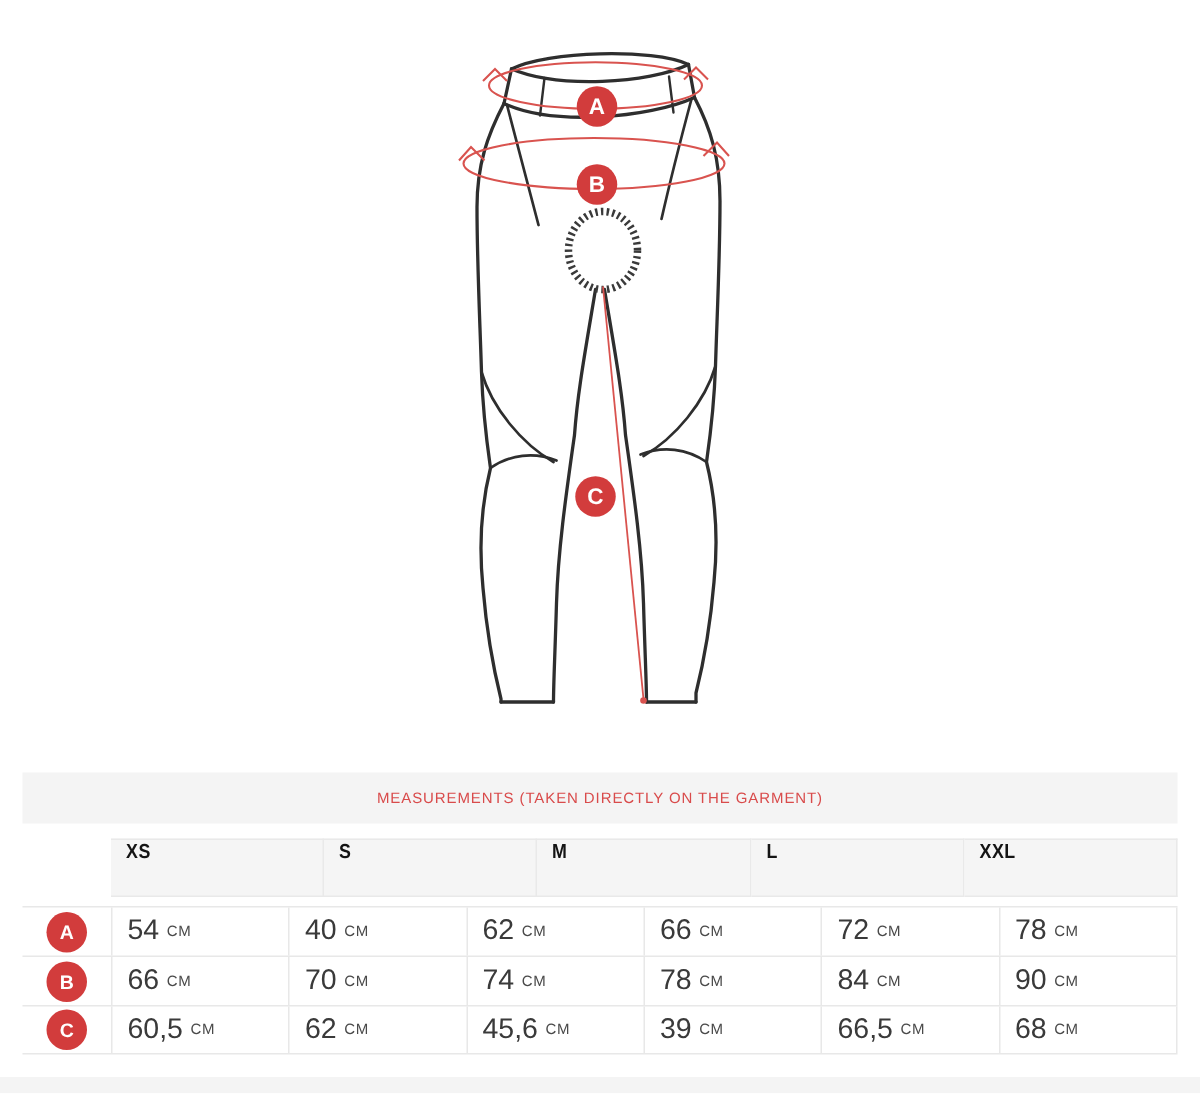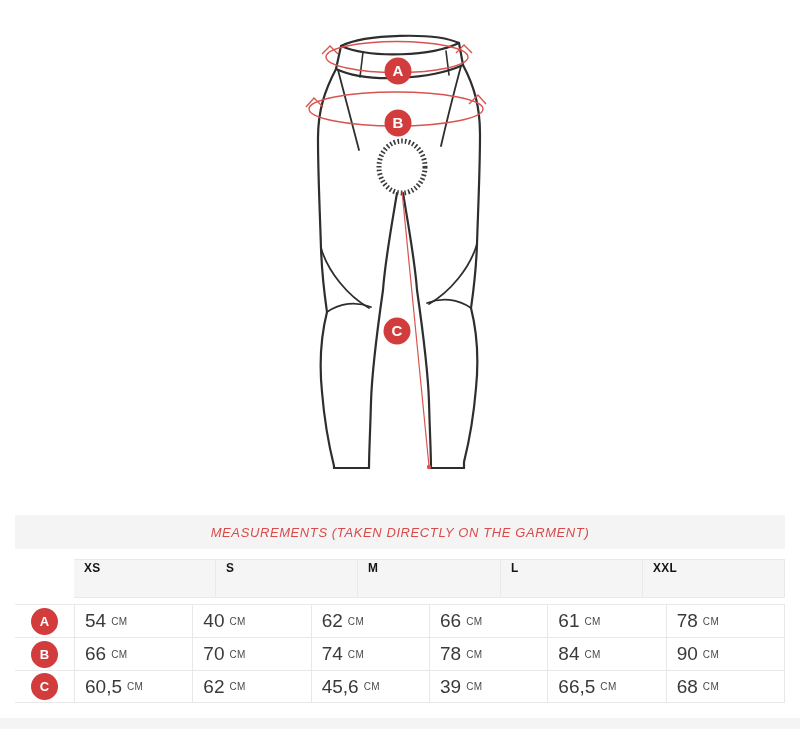--- a/index.html
+++ b/index.html
@@ -3,21 +3,21 @@
 <meta charset="utf-8">
 <style>
   html,body{margin:0;padding:0;background:#fff;}
   .screen{position:relative;width:800px;height:729px;background:#ffffff;overflow:hidden;
           font-family:"Liberation Sans",sans-serif;-webkit-font-smoothing:antialiased;}
   
   .diagram-wrap{position:absolute;left:0;top:0;width:800px;height:500px;}
   
   .title-bar{position:absolute;left:15px;top:515px;width:770px;height:34px;background:#f4f4f4;
              display:flex;align-items:center;justify-content:center;}
-  .title-bar span{color:#d94b4b;font-size:13px;letter-spacing:.6px;font-style:italic;}
+  .title-bar span{color:#d94b4b;font-size:10px;letter-spacing:.6px;}
   
   .header-row{position:absolute;left:15px;top:559px;width:770px;height:39px;display:flex;box-sizing:border-box;}
   .corner-cell{width:59px;flex:none;background:#ffffff;}
   .size-cell{flex:1;background:#f5f5f5;box-sizing:border-box;border-top:1px solid #e9e9e9;
              border-bottom:1px solid #e9e9e9;border-right:1px solid #e9e9e9;
              display:flex;align-items:flex-start;padding-left:10px;}
   .size-cell:first-of-type{border-left:1px solid #e9e9e9;}
   .size-cell b{display:inline-block;transform:scaleX(.88);transform-origin:left center;
                font-size:13.5px;color:#141414;letter-spacing:.4px;}
   
@@ -133,21 +133,21 @@
         </div>
       <div class="value-cell">
           <span class="val">62</span>
           <span class="unit">CM</span>
         </div>
       <div class="value-cell">
           <span class="val">66</span>
           <span class="unit">CM</span>
         </div>
       <div class="value-cell">
-          <span class="val">61</span>
+          <span class="val">72</span>
           <span class="unit">CM</span>
         </div>
       <div class="value-cell">
           <span class="val">78</span>
           <span class="unit">CM</span>
         </div>
     </div>
 
     <div class="row">
       <div class="marker-cell">

